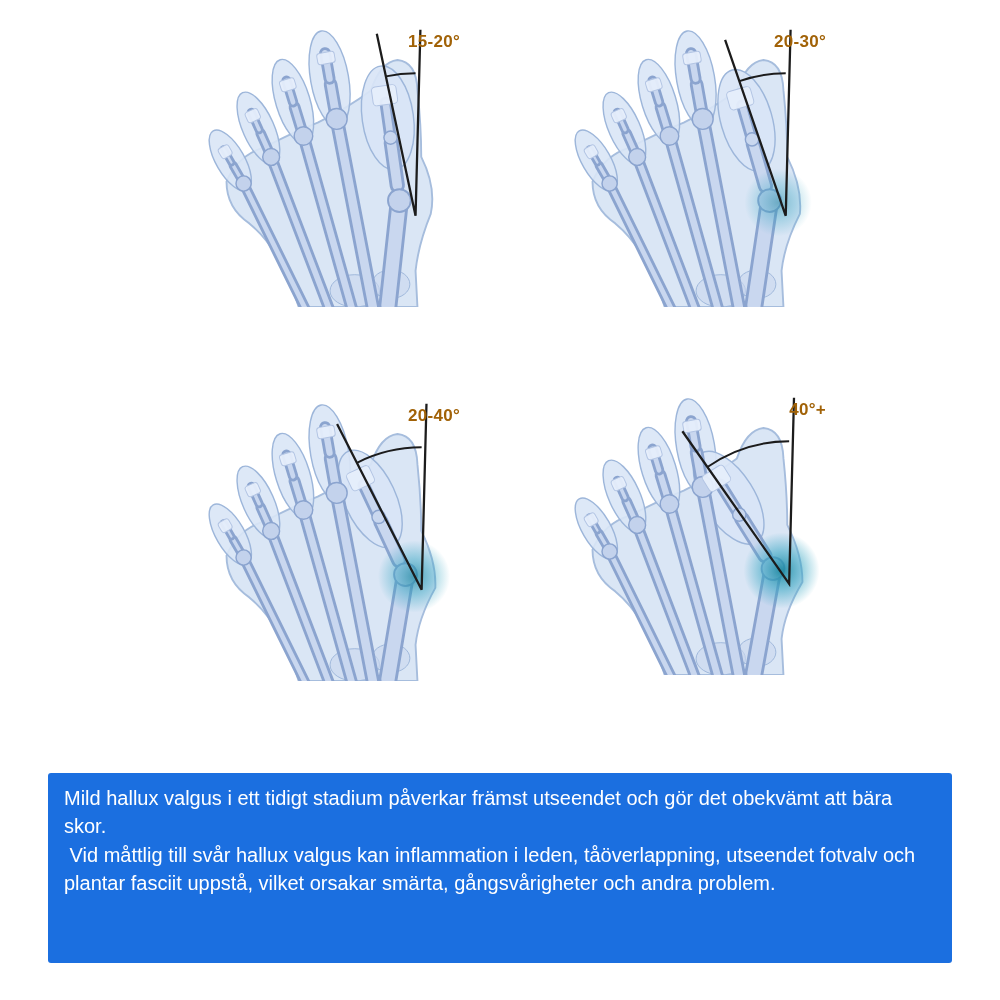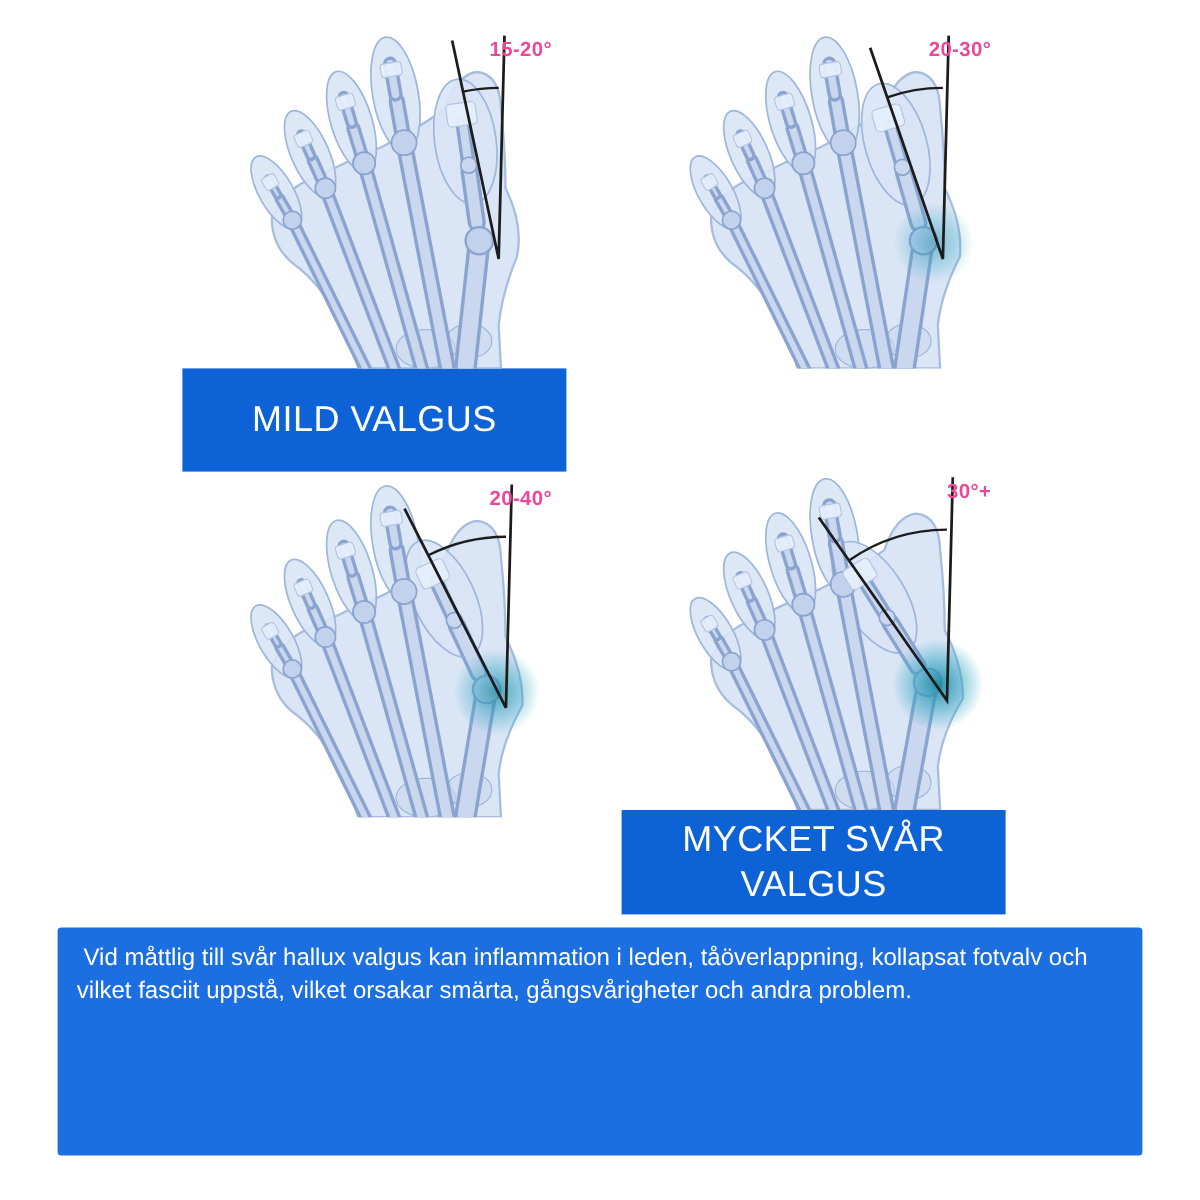--- a/index.html
+++ b/index.html
@@ -6,21 +6,21 @@
   html,body{background:#ffffff}
   body{font-family:"Liberation Sans",sans-serif}
   .canvas{position:relative;width:1000px;height:1000px;background:#ffffff;overflow:hidden}
   .panel{position:absolute;width:320px}
   .panel-mild{left:152px;top:22px}
   .panel-moderate{left:518px;top:22px}
   .panel-severe{left:152px;top:396px}
   .panel-very-severe{left:518px;top:390px}
   .illustration{position:relative;height:285px}
   .illustration svg{width:100%;height:100%;display:block}
-  .angle-label{position:absolute;top:10px;right:12px;font-size:17px;font-weight:bold;color:#ec4899;letter-spacing:.3px}
+  .angle-label{position:absolute;top:10px;right:12px;font-size:17px;font-weight:bold;color:#a16207;letter-spacing:.3px}
   .bar{background:#0d63d6;color:#ffffff;min-height:86px;display:flex;align-items:center;justify-content:center;
        text-align:center;font-size:30px;line-height:1.25;letter-spacing:.4px;padding:6px 8px}
   .bar .narrow{display:inline-block;max-width:250px}
   .info{position:absolute;left:48px;top:773px;width:904px;min-height:190px;background:#1b6fe0;border-radius:3px;
         color:#ffffff;padding:11px 16px;font-size:20px;line-height:1.42}
   .info p{margin:0;white-space:pre-wrap}
 </style>
 </head>
 <body>
 
@@ -83,23 +83,20 @@
           <rect x="62.4" y="130.5" width="12.4" height="12" rx="3" transform="rotate(-30 68.6 136.5)" fill="#e6eefb" fill-opacity="0.95" stroke="#b2c4e3" stroke-width="1"></rect>
           <rect x="90.5" y="92.6" width="14.3" height="12" rx="3" transform="rotate(-24 97.7 98.6)" fill="#e6eefb" fill-opacity="0.95" stroke="#b2c4e3" stroke-width="1"></rect>
           <rect x="126.5" y="60.1" width="16.1" height="12" rx="3" transform="rotate(-17 134.5 66.1)" fill="#e6eefb" fill-opacity="0.95" stroke="#b2c4e3" stroke-width="1"></rect>
           <rect x="165.4" y="31.9" width="18.6" height="12" rx="3" transform="rotate(-10 174.7 37.9)" fill="#e6eefb" fill-opacity="0.95" stroke="#b2c4e3" stroke-width="1"></rect>
           <rect x="223.4" y="67.1" width="26" height="20" rx="4" transform="rotate(-8 236.4 77.1)" fill="#e6eefb" fill-opacity="0.95" stroke="#b2c4e3" stroke-width="1"></rect>
           <path d="M228.2 12.3 L269.0 204.0 L274.1 8.1" fill="none" stroke="#1c1c1c" stroke-width="2.4"></path>
           <path d="M237.8 57.3 A 150 150 0 0 1 269.0 54.0" fill="none" stroke="#1c1c1c" stroke-width="2"></path>
         </svg>
       <span class="angle-label">15-20°</span>
     </div>
-    <figcaption class="bar">
-      <span>MILD VALGUS</span>
-    </figcaption>
   </figure>
 
   <figure class="panel panel-moderate">
     <div class="illustration">
       <svg viewBox="0 0 320 300" preserveAspectRatio="xMidYMid meet">
           <defs>
             <radialGradient id="bun1">
               <stop offset="0" stop-color="#15849c" stop-opacity="0.49500000000000005"></stop>
               <stop offset="0.5" stop-color="#2fa3c0" stop-opacity="0.30250000000000005"></stop>
               <stop offset="1" stop-color="#2fa3c0" stop-opacity="0"></stop>
@@ -285,24 +282,22 @@
           <circle cx="224.5" cy="131.2" r="7" fill="#c9d7ef" stroke="#8ba4cf" stroke-width="1.5"></circle>
           <rect x="62.4" y="130.5" width="12.4" height="12" rx="3" transform="rotate(-30 68.6 136.5)" fill="#e6eefb" fill-opacity="0.95" stroke="#b2c4e3" stroke-width="1"></rect>
           <rect x="90.5" y="92.6" width="14.3" height="12" rx="3" transform="rotate(-24 97.7 98.6)" fill="#e6eefb" fill-opacity="0.95" stroke="#b2c4e3" stroke-width="1"></rect>
           <rect x="126.5" y="60.1" width="16.1" height="12" rx="3" transform="rotate(-17 134.5 66.1)" fill="#e6eefb" fill-opacity="0.95" stroke="#b2c4e3" stroke-width="1"></rect>
           <rect x="165.4" y="31.9" width="18.6" height="12" rx="3" transform="rotate(-10 174.7 37.9)" fill="#e6eefb" fill-opacity="0.95" stroke="#b2c4e3" stroke-width="1"></rect>
           <rect x="187.6" y="83.0" width="26" height="20" rx="4" transform="rotate(-32 200.6 93.0)" fill="#e6eefb" fill-opacity="0.95" stroke="#b2c4e3" stroke-width="1"></rect>
           <circle cx="269.0" cy="190.0" r="40.0" fill="url(#bun3)"></circle>
           <path d="M164.6 43.4 L277.0 204.0 L282.1 8.1" fill="none" stroke="#1c1c1c" stroke-width="2.4"></path>
           <path d="M191.0 81.1 A 150 150 0 0 1 277.0 54.0" fill="none" stroke="#1c1c1c" stroke-width="2"></path>
         </svg>
-      <span class="angle-label">30°+</span>
+      <span class="angle-label">40°+</span>
     </div>
-    <figcaption class="bar">
-      <span class="narrow">MYCKET SVÅR VALGUS</span>
-    </figcaption>
   </figure>
 
   <div class="info">
-    <p> Vid måttlig till svår hallux valgus kan inflammation i leden, tåöverlappning, kollapsat fotvalv och vilket fasciit uppstå, vilket orsakar smärta, gångsvårigheter och andra problem.</p>
+    <p>Mild hallux valgus i ett tidigt stadium påverkar främst utseendet och gör det obekvämt att bära skor.</p>
+    <p> Vid måttlig till svår hallux valgus kan inflammation i leden, tåöverlappning, utseendet fotvalv och plantar fasciit uppstå, vilket orsakar smärta, gångsvårigheter och andra problem.</p>
   </div>
 
 </div>
 
 </body></html>

